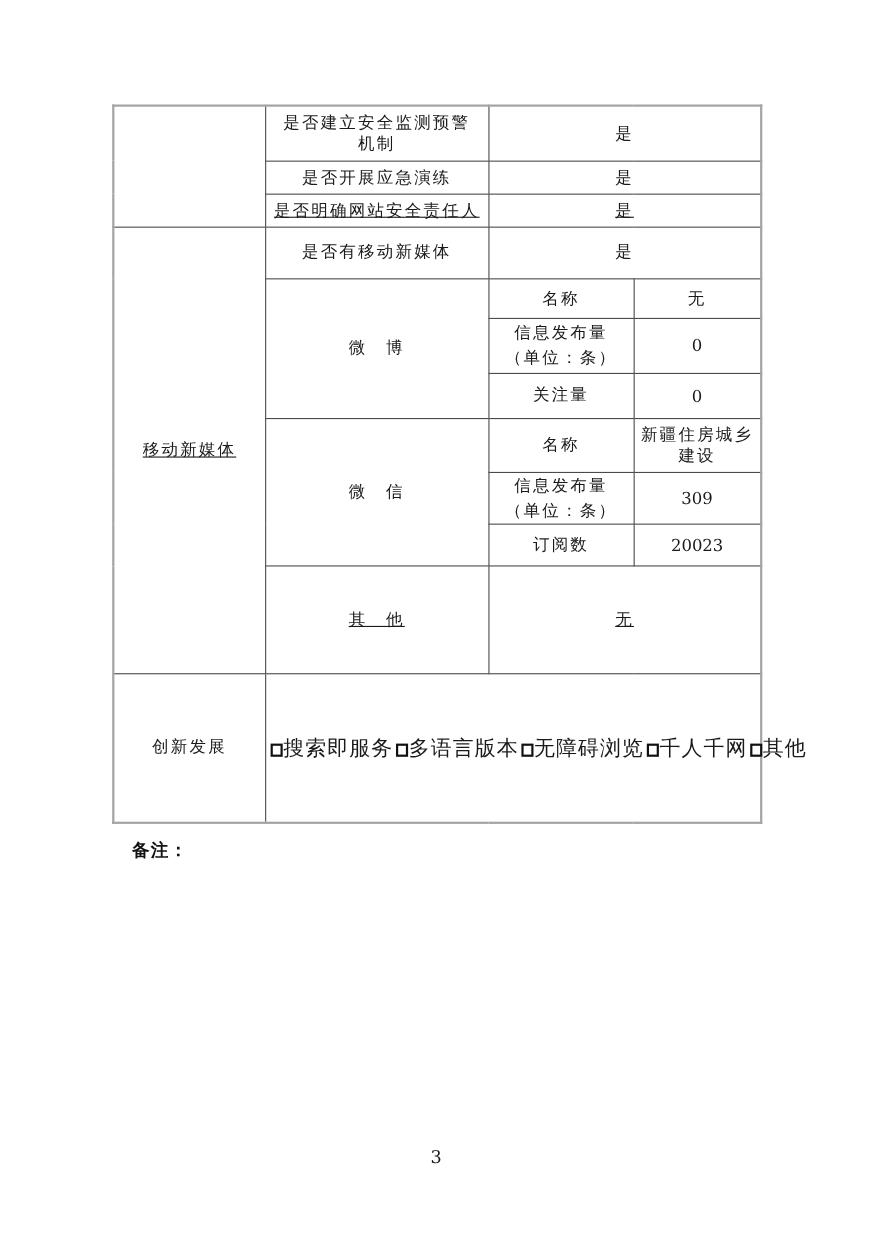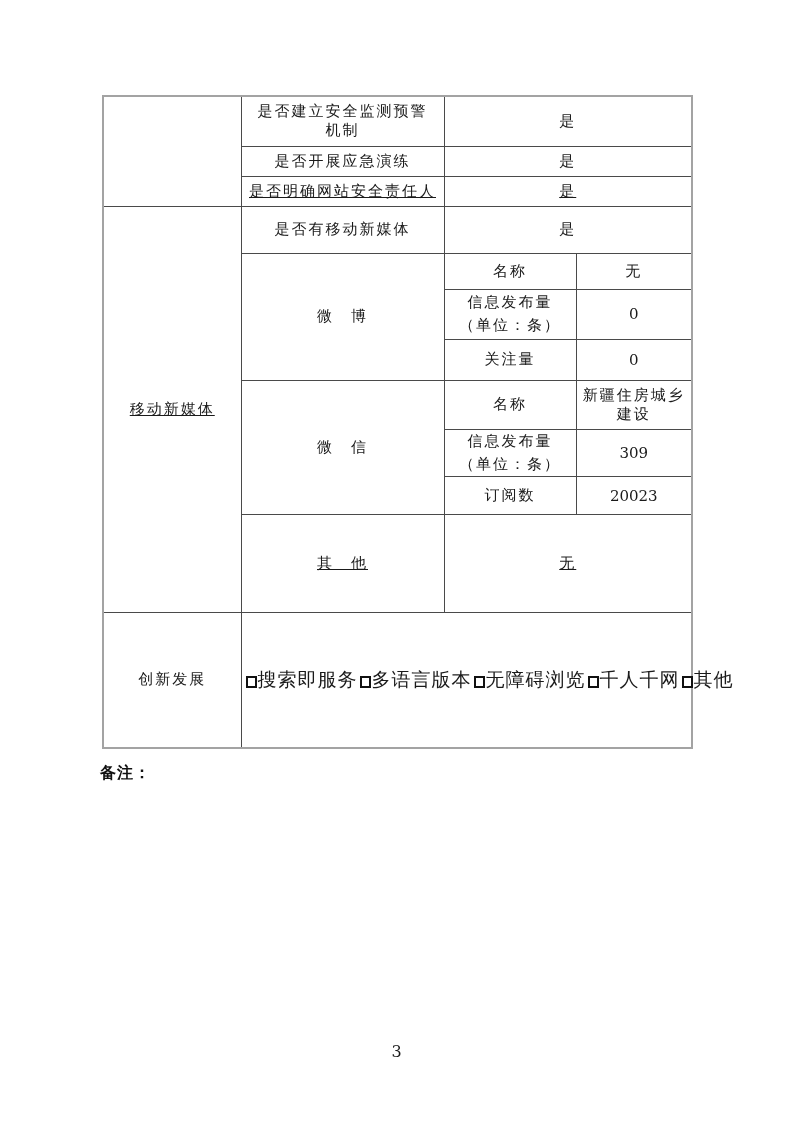--- a/index.html
+++ b/index.html
@@ -37,21 +37,21 @@
     display: inline-block;
     width: 11px; height: 12px;
     border: 2px solid #111111;
     background: #ffffff;
     vertical-align: -2px;
     margin: 0 1px 0 2px;
   }
   .cb:first-child { margin-left: 0; }
 
   .notes {
-    position: absolute; left: 100px; top: 763px;
+    position: absolute; left: 120px; top: 763px;
     font-weight: bold; font-size: 16px; letter-spacing: 1px;
     color: #111111;
     font-family: "DejaVu Sans", "Liberation Sans", sans-serif;
   }
   .pagenum {
     position: absolute; left: 0; top: 1042px; width: 793px;
     text-align: center; font-size: 16px; color: #1a1a1a;
   }
 </style>
 </head>

